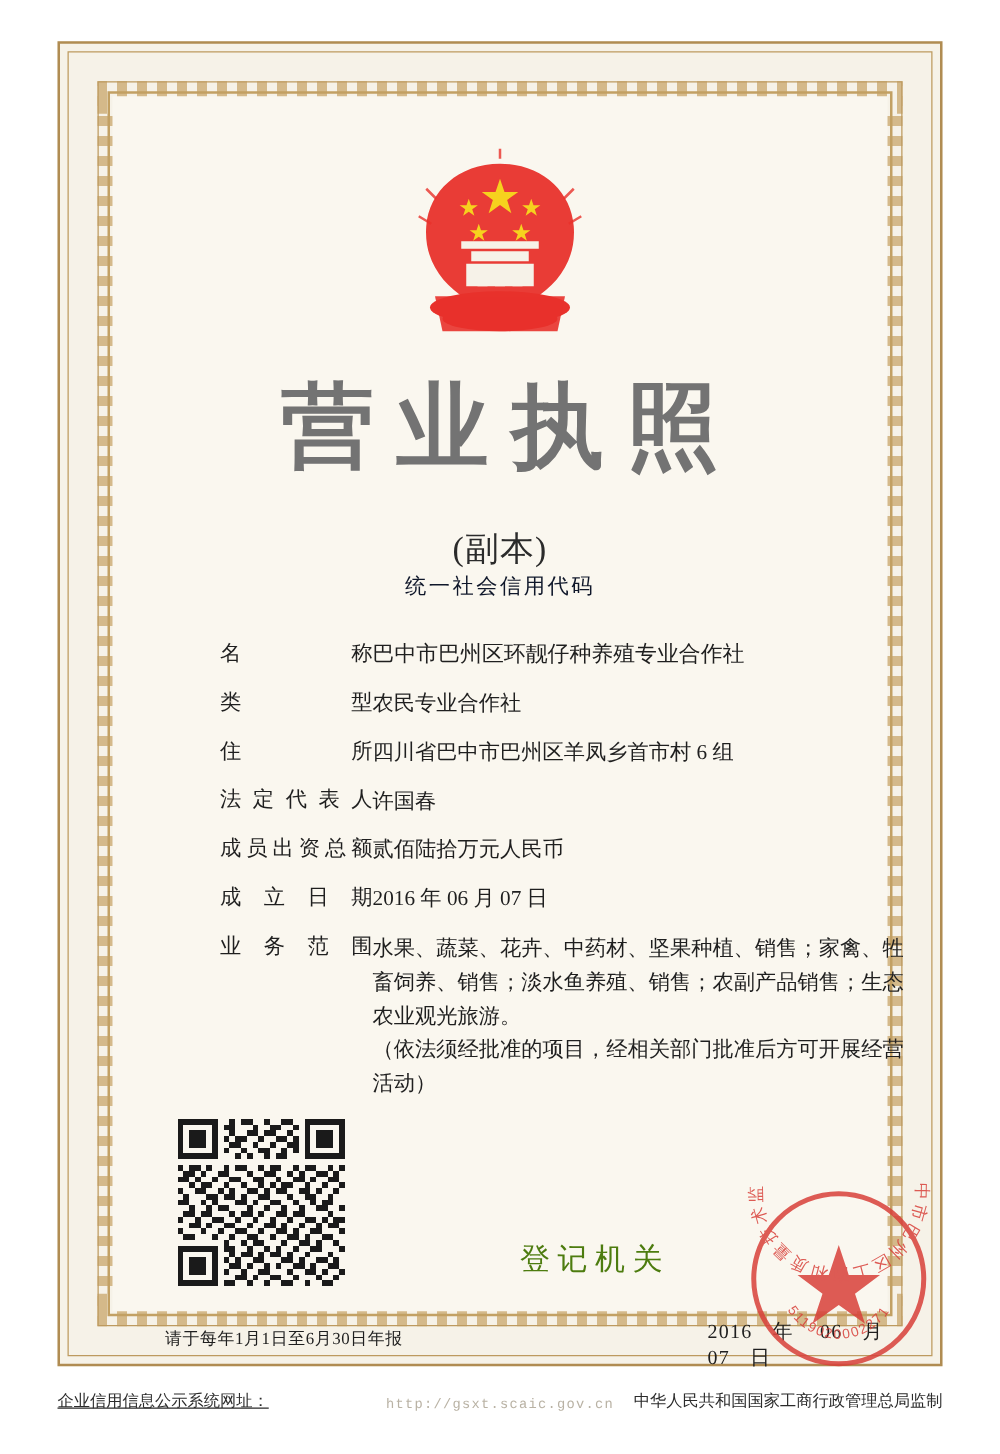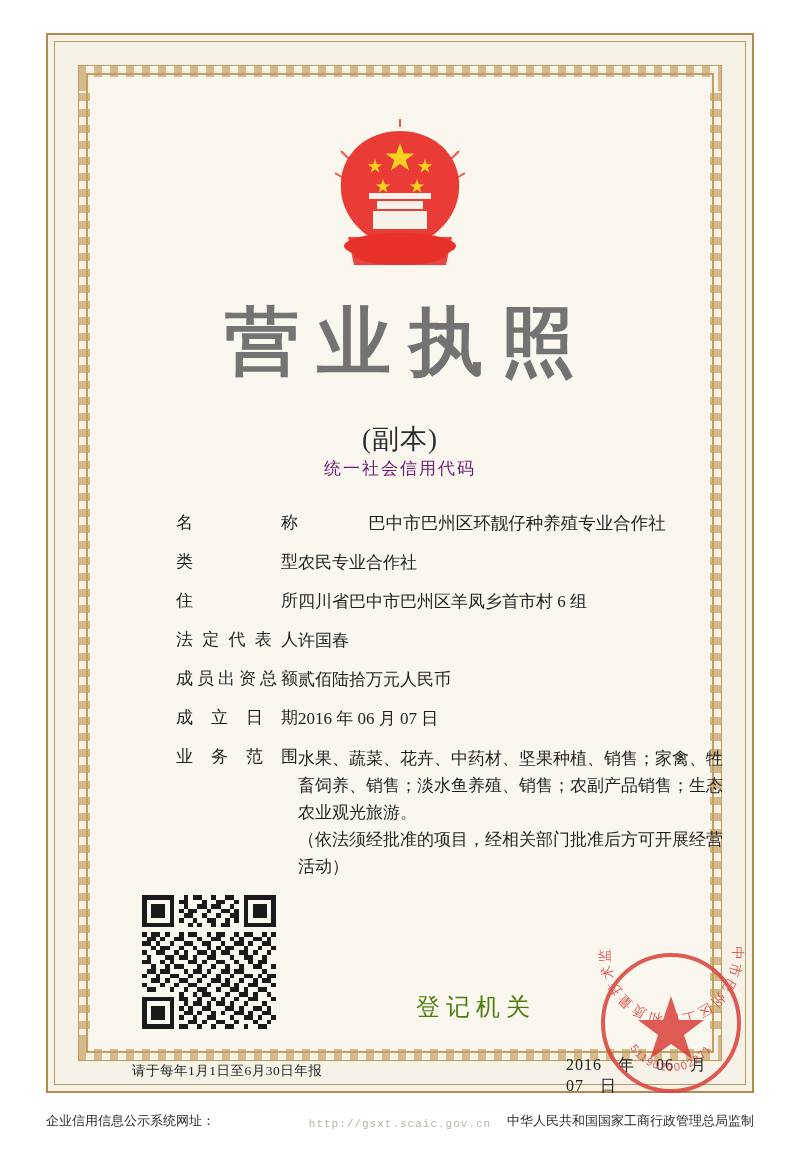--- a/index.html
+++ b/index.html
@@ -109,21 +109,21 @@
     font-size: 27px;
     color: #2b2b2b;
     letter-spacing: 1px;
   }
   .credit-label {
     position: absolute;
     top: 424px;
     left: 0; right: 0;
     text-align: center;
     font-size: 17px;
-    color: #701a75;
+    color: #0f172a;
     letter-spacing: 2px;
   }
   .credit-code {
     position: absolute;
     top: 434px;
     right: 93px;
     font-family: "Liberation Sans", sans-serif;
     font-size: 17px;
     font-weight: bold;
     letter-spacing: .5px;
@@ -150,21 +150,21 @@
     display: flex;
     justify-content: space-between;
     letter-spacing: 0;
   }
   .row .value {
     flex: 1;
     font-size: 17px;
     color: #1f1f1f;
     line-height: 25px;
   }
-  .row.name .value { font-size: 17.5px; text-align: center; }
+  .row.name .value { font-size: 17.5px; }
   .row.scope { margin-top: 6px; }
   .row.scope .value { line-height: 27px; }
   .scope-note { display: block; }
 
   
   .ad-text {
     position: absolute;
     top: 618px;
     left: 50%;
     transform: translateX(-50%);
@@ -238,20 +238,21 @@
     letter-spacing: 1px;
   }
 
   
   .footer-left {
     position: absolute;
     left: 46px;
     top: 1112px;
     font-size: 13px;
     color: #2b2b2b;
+    text-decoration: underline;
   }
   .footer-right {
     position: absolute;
     right: 46px;
     top: 1112px;
     font-size: 13px;
     color: #2b2b2b;
   }
 </style>
 </head>

